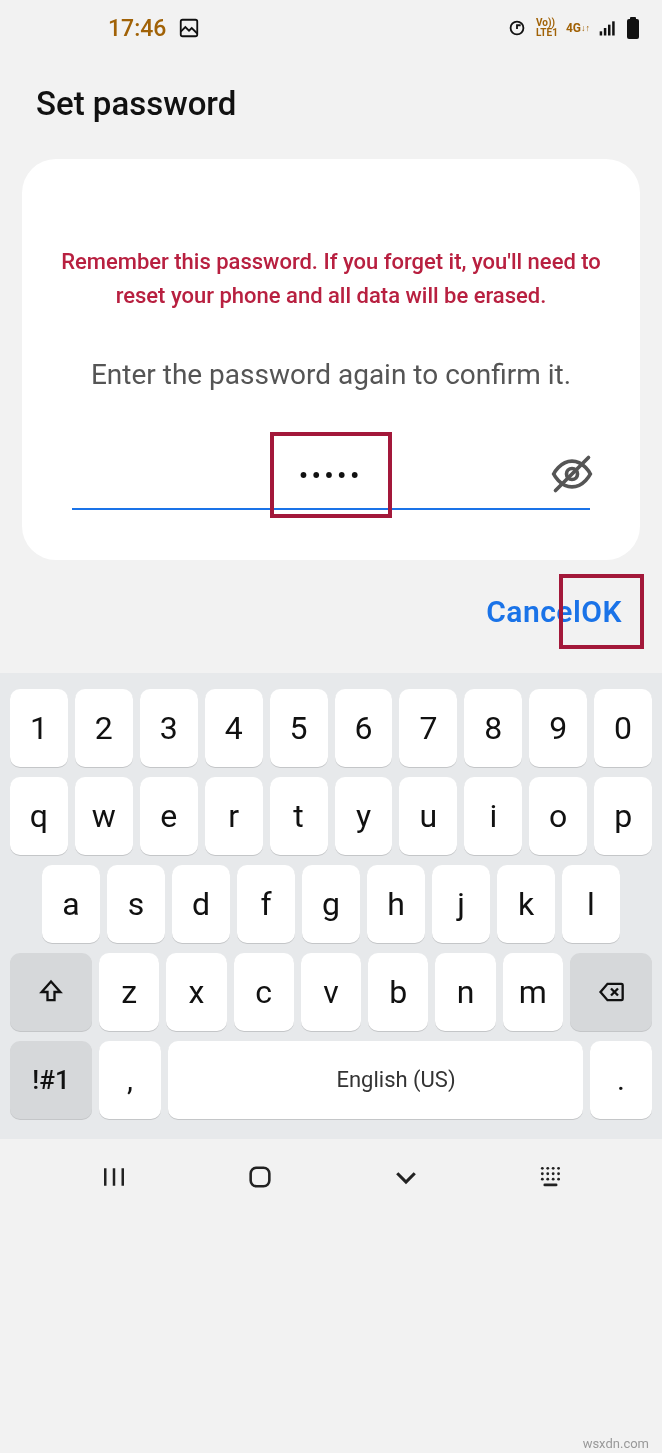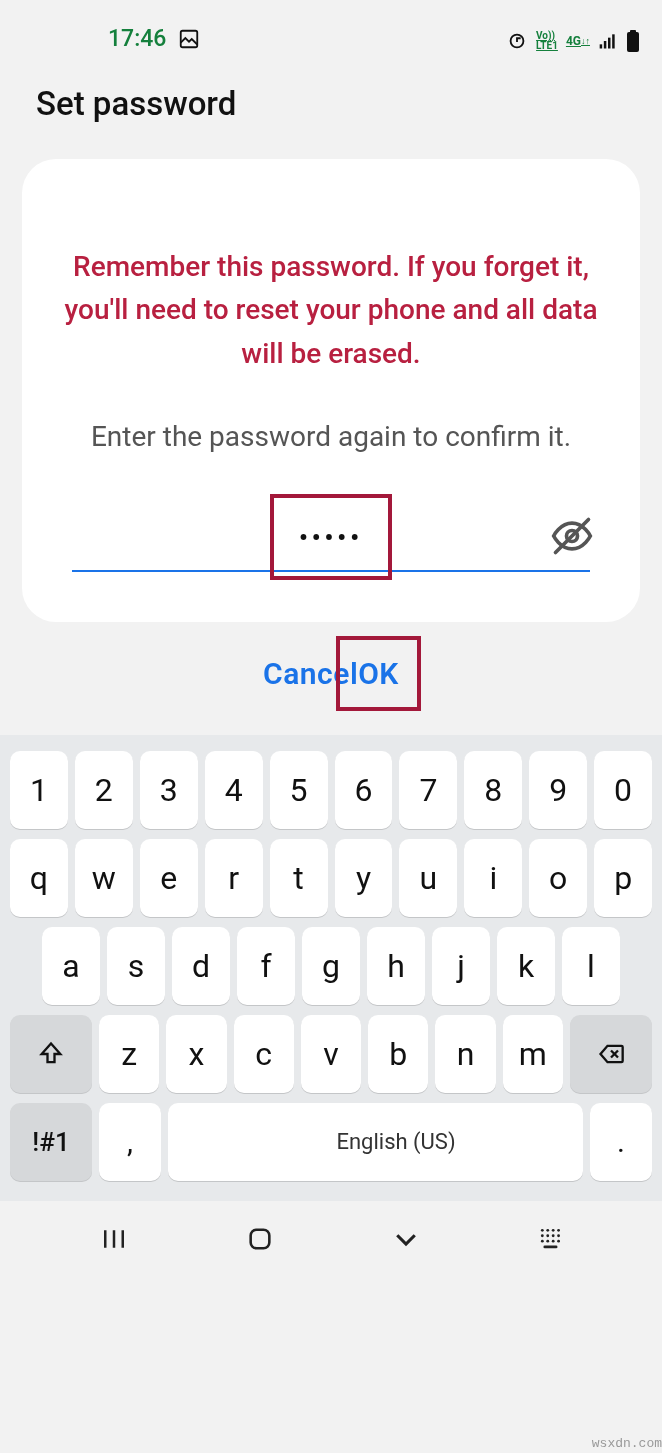--- a/index.html
+++ b/index.html
@@ -1,39 +1,39 @@
 <!DOCTYPE html>
 <html><head>
   <meta charset="utf-8">
   <style>
     * { margin: 0; padding: 0; box-sizing: border-box; font-family: -apple-system, "Segoe UI", Roboto, sans-serif; -webkit-font-smoothing: antialiased; }
     html, body { width: 662px; height: 1453px; background: #f2f2f2; overflow: hidden; }
 
     
-    .status-bar { height: 52px; display: flex; align-items: flex-end; justify-content: space-between; padding: 4px 22px 0 28px; font-size: 23px; font-weight: 500; color: #15803d; }
+    .status-bar { height: 52px; display: flex; align-items: center; justify-content: space-between; padding: 4px 22px 0 28px; font-size: 23px; font-weight: 500; color: #a16207; }
     .status-left { display: flex; align-items: center; gap: 12px; margin-left: 80px; }
-    .status-right { display: flex; align-items: center; gap: 8px; text-decoration: underline; }
+    .status-right { display: flex; align-items: center; gap: 8px; }
     .status-ic { display: inline-flex; }
 
     
     .page-title { font-size: 33px; font-weight: 500; color: #111; padding: 32px 36px 36px; }
 
     
     .card { background: #fff; border-radius: 34px; margin: 0 22px; padding: 86px 32px 50px; text-align: center; }
-    .warning { color: #b82040; font-size: 28px; font-weight: 500; line-height: 1.55; margin-bottom: 40px; }
+    .warning { color: #b82040; font-size: 22px; font-weight: 500; line-height: 1.55; margin-bottom: 40px; }
     .instruction { color: #555; font-size: 28px; line-height: 1.6; margin-bottom: 46px; }
 
     .pw-wrap { position: relative; margin: 0 18px; }
     .pw-line { border-bottom: 2.5px solid #1a73e8; height: 66px; display: flex; align-items: center; justify-content: center; }
     .pw-dots { font-size: 24px; letter-spacing: 4px; color: #111; font-weight: 800; }
     .pw-box-highlight { position: absolute; left: 50%; transform: translateX(-50%); top: -12px; width: 122px; height: 86px; border: 4px solid #a3183a; pointer-events: none; }
     .eye { position: absolute; right: -4px; top: 8px; }
 
     
-    .btn-row { display: flex; justify-content: center; padding: 34px 40px 44px; }
+    .btn-row { display: flex; justify-content: flex-end; padding: 34px 40px 44px; }
     .btn { font-size: 30px; font-weight: 600; color: #1a73e8; background: none; border: none; letter-spacing: .5px; }
     .ok-highlight { position: relative; }
     .ok-highlight::after { content:""; position:absolute; left:-22px; top:-20px; right:-22px; bottom:-20px; border:4px solid #a3183a; }
 
     
     .kbd { background: #e7e9eb; padding: 16px 6px 10px; }
     .krow { display: flex; gap: 7px; margin-bottom: 10px; padding: 0 4px; }
     .krow3 { padding: 0 36px; }
     .krow4, .krow5 { gap: 7px; }
     .key { flex: 1; background: #fff; border-radius: 10px; height: 78px; display: flex; align-items: center; justify-content: center; font-size: 32px; color: #111; box-shadow: 0 1px 0 rgba(0,0,0,.15); }
@@ -42,21 +42,21 @@
     .key.bksp { flex: 0 0 82px; }
     .key.sym { flex: 0 0 82px; font-size: 26px; font-weight:500;}
     .key.comma, .key.period { flex: 0 0 62px; font-size: 30px; }
     .key.space { flex: 1; font-size: 22px; color: #333; padding-left: 41px; }
     .key.next { flex: 0 0 92px; color:#1a73e8; font-weight:600; font-size:25px;}
 
     
     .navbar { height: 80px; display: flex; align-items: center; justify-content: space-around; padding: 0 40px; }
     .nav-ic { color:#222; }
 
-    .wm { position: fixed; bottom: 2px; right: 0; font-size: 13px; color: #999; font-family: Liberation Mono, monospace; }
+    .wm { position: fixed; bottom: 2px; right: 13px; font-size: 13px; color: #999; }
   </style>
 </head>
 <body>
 
 <div class="status-bar">
   <div class="status-left">
     <span>17:46</span>
     <span class="status-ic">
       <svg width="22" height="22" viewBox="0 0 24 24" fill="none" stroke="#111" stroke-width="2">
           <rect x="3" y="3" width="18" height="18" rx="2"></rect>

